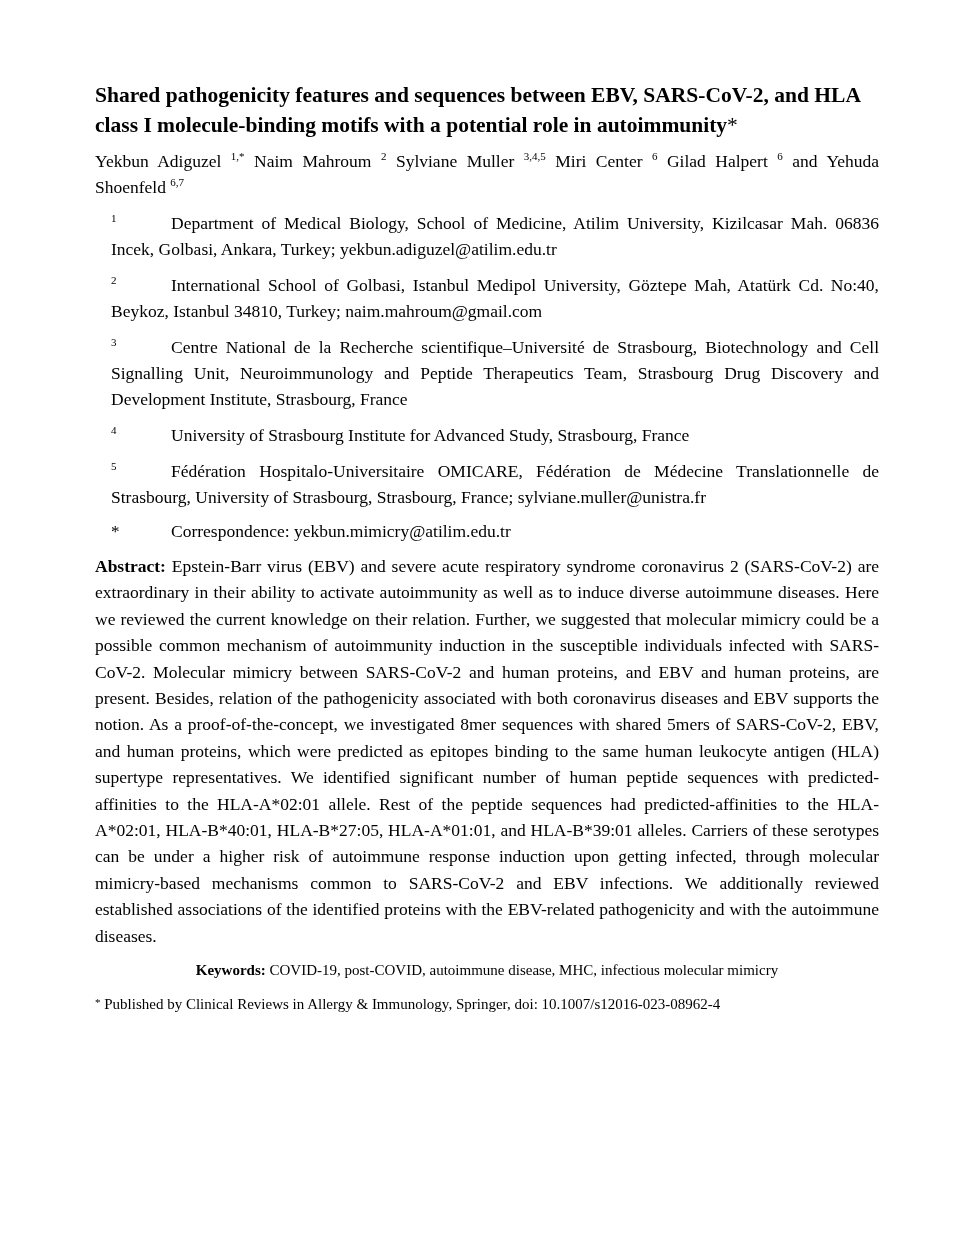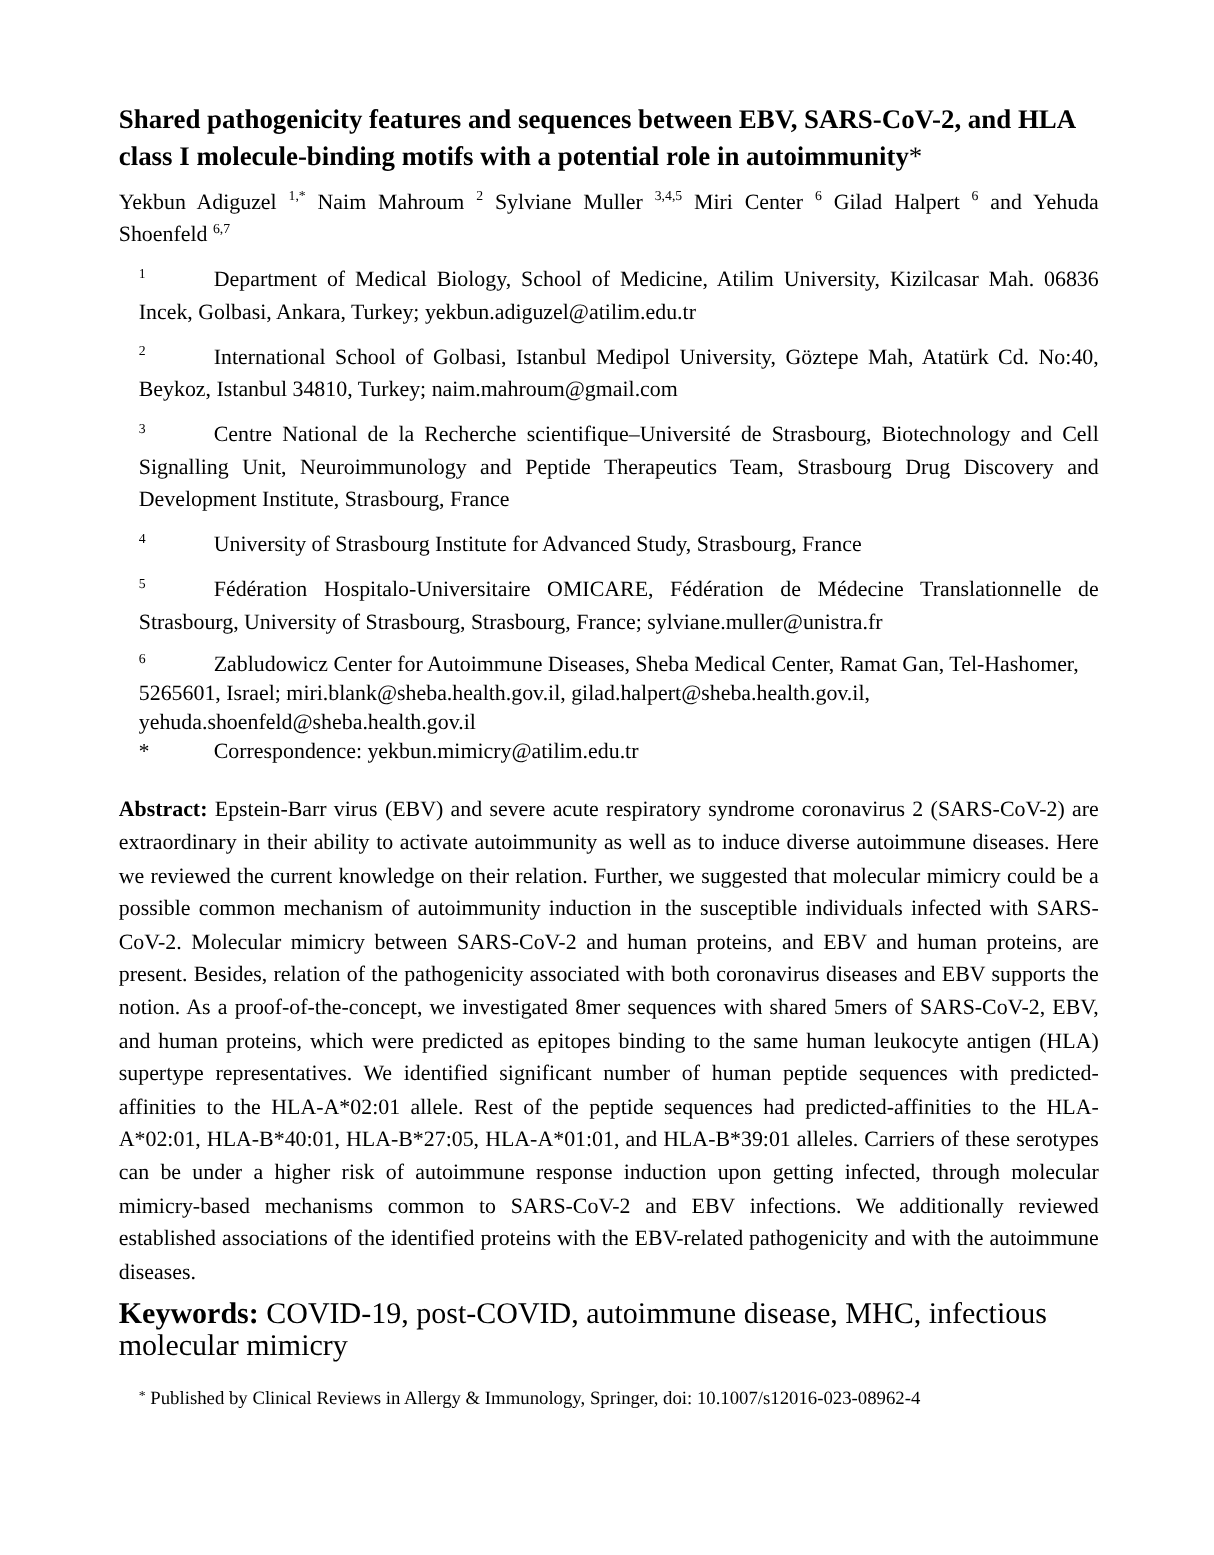--- a/index.html
+++ b/index.html
@@ -18,25 +18,25 @@
   sup { font-size: 11px; vertical-align: 7px; line-height: 0; }
   .aff {
     font-size: 17.5px; line-height: 26px; text-align: justify; margin: 0 0 10px 16px;
   }
   .aff.tight { margin-bottom: 0; line-height: 23px; }
   .aff .num {
     display: inline-block; width: 60px; font-size: 11px; vertical-align: 7px; line-height: 0;
   }
   .aff .num.star { font-size: 17px; vertical-align: 0; }
   .abstract {
-    font-size: 17.5px; line-height: 26.4px; text-align: justify; margin: 22px 0 8px 0;
+    font-size: 17.5px; line-height: 26.4px; text-align: justify; margin: 10px 0 8px 0;
   }
   .label { font-weight: bold; }
-  .keywords { font-size: 24px; line-height: 26px; margin: 0 0 8px 0; }
-  .footnote { font-size: 15px; line-height: 22px; margin: 16px; }
+  .keywords { font-size: 15px; line-height: 26px; margin: 0 0 8px 0; text-align: center; }
+  .footnote { font-size: 15px; line-height: 22px; margin: 0; }
   .footnote .mark { font-size: 11px; vertical-align: 3px; }
 </style>
 </head>
 <body>
 
 <div class="page">
   <h1 class="title"><span>Shared pathogenicity features and sequences between EBV, SARS-CoV-2, and HLA class I molecule-binding motifs with a potential role in autoimmunity</span><span style="font-weight:normal">*</span></h1>
 
   <p class="authors">
     <span>Yekbun Adiguzel</span>&nbsp;<sup>1,*</sup>
@@ -46,21 +46,20 @@
     <span>Gilad Halpert</span>&nbsp;<sup>6</sup>
     <span>and</span>
     <span>Yehuda Shoenfeld</span>&nbsp;<sup>6,7</sup>
   </p>
 
   <p class="aff"><span class="num">1</span><span>Department of Medical Biology, School of Medicine, Atilim University, Kizilcasar Mah. 06836 Incek, Golbasi, Ankara, Turkey; yekbun.adiguzel@atilim.edu.tr</span></p>
   <p class="aff"><span class="num">2</span><span>International School of Golbasi, Istanbul Medipol University, Göztepe Mah, Atatürk Cd. No:40, Beykoz, Istanbul 34810, Turkey; naim.mahroum@gmail.com</span></p>
   <p class="aff"><span class="num">3</span><span>Centre National de la Recherche scientifique–Université de Strasbourg, Biotechnology and Cell Signalling Unit, Neuroimmunology and Peptide Therapeutics Team, Strasbourg Drug Discovery and Development Institute, Strasbourg, France</span></p>
   <p class="aff"><span class="num">4</span><span>University of Strasbourg Institute for Advanced Study, Strasbourg, France</span></p>
   <p class="aff"><span class="num">5</span><span>Fédération Hospitalo-Universitaire OMICARE, Fédération de Médecine Translationnelle de Strasbourg, University of Strasbourg, Strasbourg, France; sylviane.muller@unistra.fr</span></p>
-  <p class="aff tight" style="text-align:left"><span class="num">6</span><span>Zabludowicz Center for Autoimmune Diseases, Sheba Medical Center, Ramat Gan, Tel-Hashomer, 5265601, Israel; miri.blank@sheba.health.gov.il, gilad.halpert@sheba.health.gov.il, yehuda.shoenfeld@sheba.health.gov.il</span></p>
   <p class="aff tight"><span class="num star">*</span><span>Correspondence: yekbun.mimicry@atilim.edu.tr</span></p>
 
   <p class="abstract"><span class="label">Abstract:</span> <span>Epstein-Barr virus (EBV) and severe acute respiratory syndrome coronavirus 2 (SARS-CoV-2) are extraordinary in their ability to activate autoimmunity as well as to induce diverse autoimmune diseases. Here we reviewed the current knowledge on their relation. Further, we suggested that molecular mimicry could be a possible common mechanism of autoimmunity induction in the susceptible individuals infected with SARS-CoV-2. Molecular mimicry between SARS-CoV-2 and human proteins, and EBV and human proteins, are present. Besides, relation of the pathogenicity associated with both coronavirus diseases and EBV supports the notion. As a proof-of-the-concept, we investigated 8mer sequences with shared 5mers of SARS-CoV-2, EBV, and human proteins, which were predicted as epitopes binding to the same human leukocyte antigen (HLA) supertype representatives. We identified significant number of human peptide sequences with predicted-affinities to the HLA-A*02:01 allele. Rest of the peptide sequences had predicted-affinities to the HLA-A*02:01, HLA-B*40:01, HLA-B*27:05, HLA-A*01:01, and HLA-B*39:01 alleles. Carriers of these serotypes can be under a higher risk of autoimmune response induction upon getting infected, through molecular mimicry-based mechanisms common to SARS-CoV-2 and EBV infections. We additionally reviewed established associations of the identified proteins with the EBV-related pathogenicity and with the autoimmune diseases.</span></p>
 
   <p class="keywords"><span class="label">Keywords:</span> <span>COVID-19, post-COVID, autoimmune disease, MHC, infectious molecular mimicry</span></p>
 
   <p class="footnote"><span class="mark">*</span> <span>Published by Clinical Reviews in Allergy &amp; Immunology, Springer, doi: 10.1007/s12016-023-08962-4</span></p>
 </div>
 
 </body></html>

